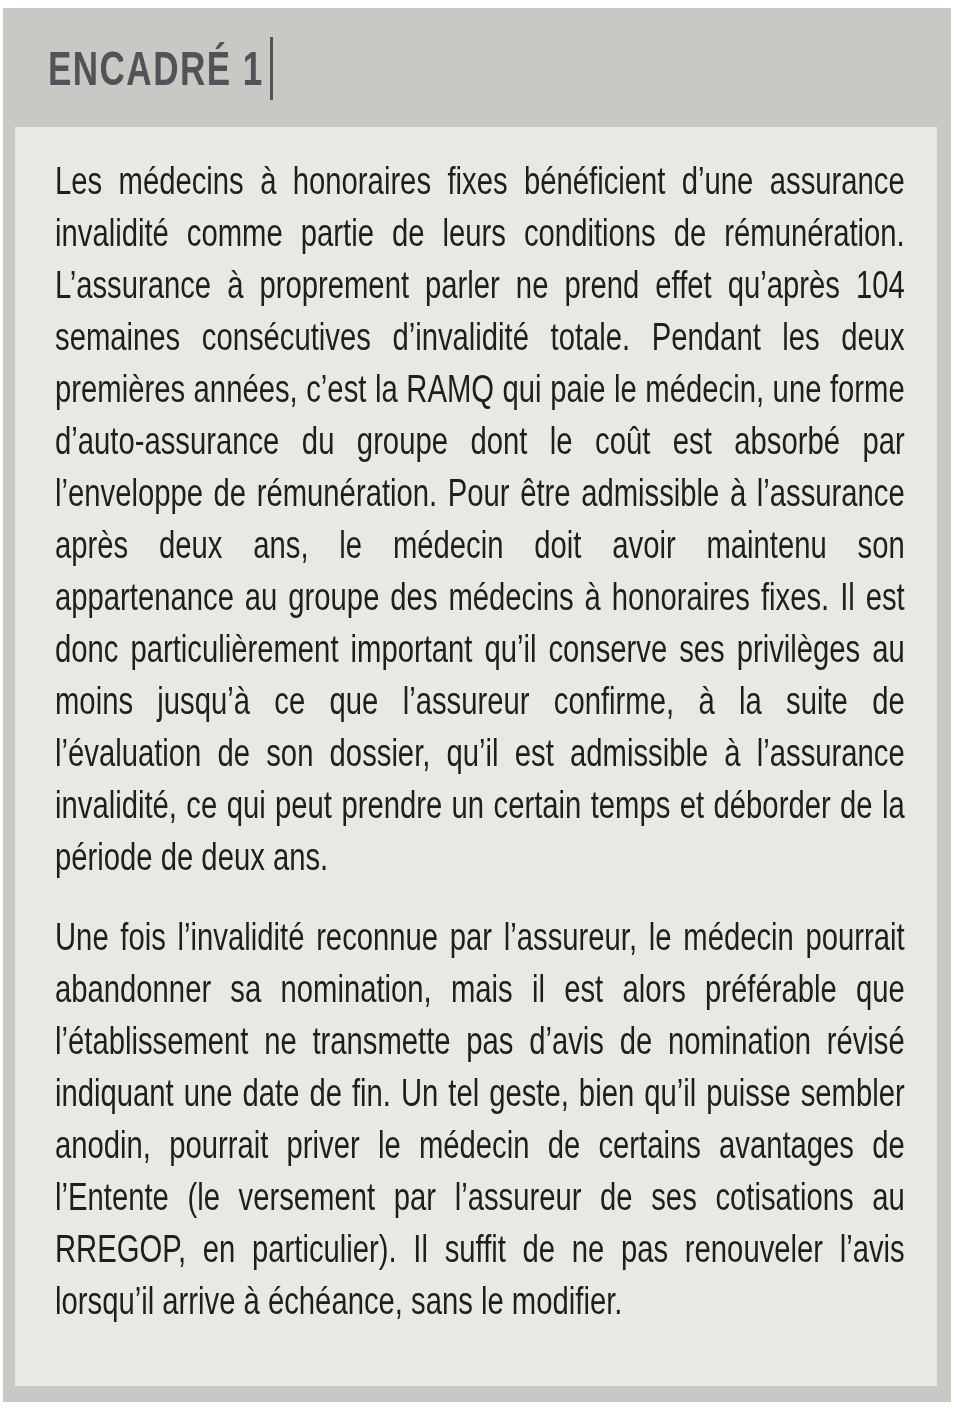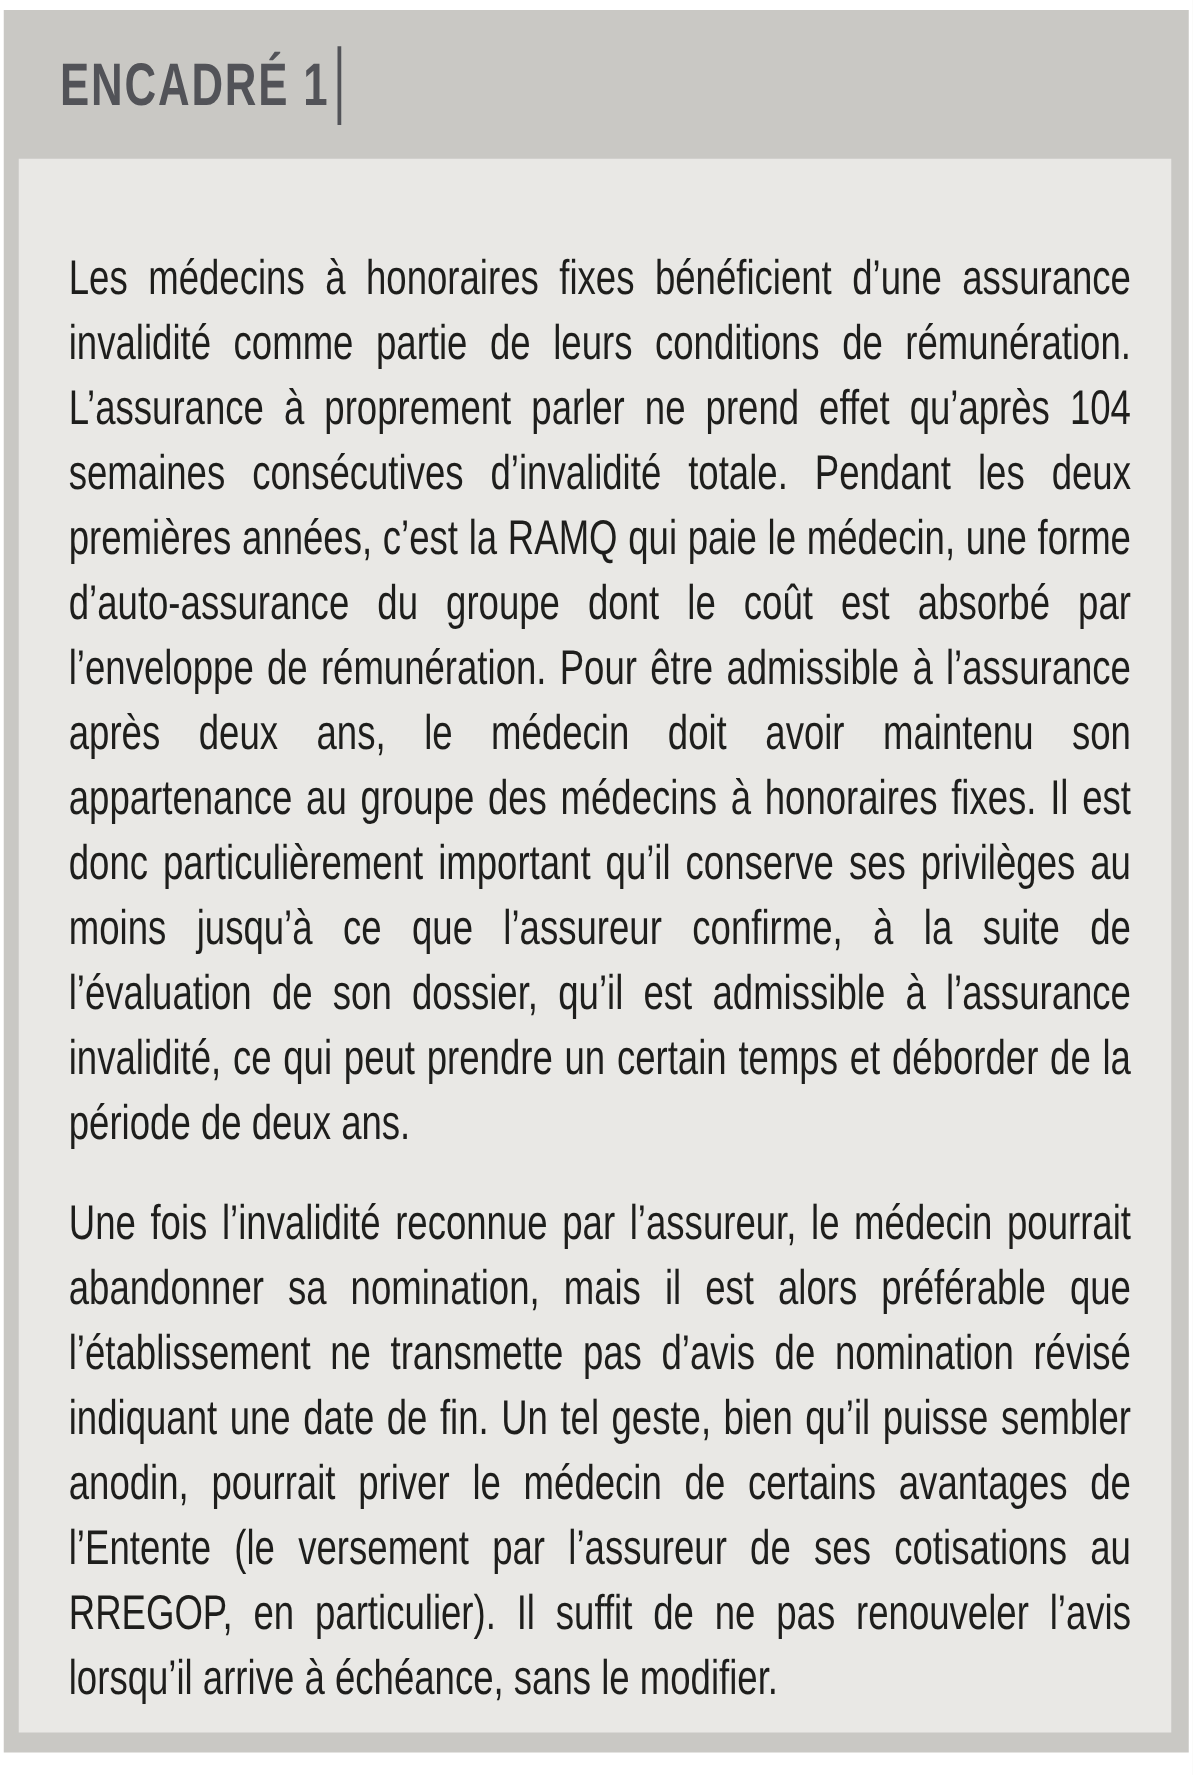--- a/index.html
+++ b/index.html
@@ -54,21 +54,21 @@
     height: 63px;
     background: var(--divider);
   }
   .inner-box {
     position: absolute;
     left: 12px;
     right: 14px;
     top: 119px;
     bottom: 16px;
     background: var(--inner-bg);
-    padding: 70px 32px 0 40px;
+    padding: 28px 32px 0 40px;
     overflow: visible;
   }
   .para {
     width: 1133px;               
     transform: scaleX(0.75);
     transform-origin: left top;
     font-size: 39px;
     line-height: 52px;
     letter-spacing: 0px;
     color: var(--body-text);

